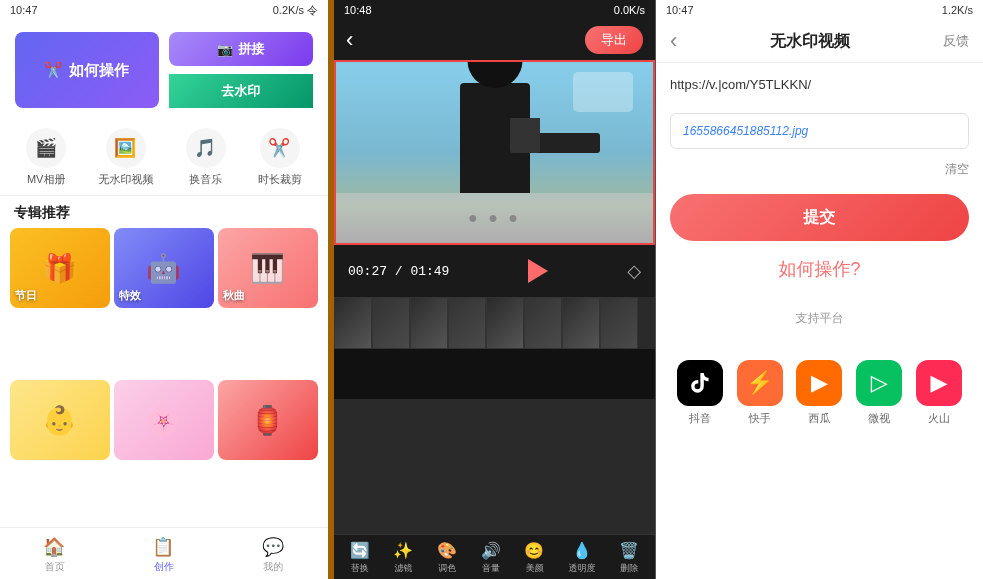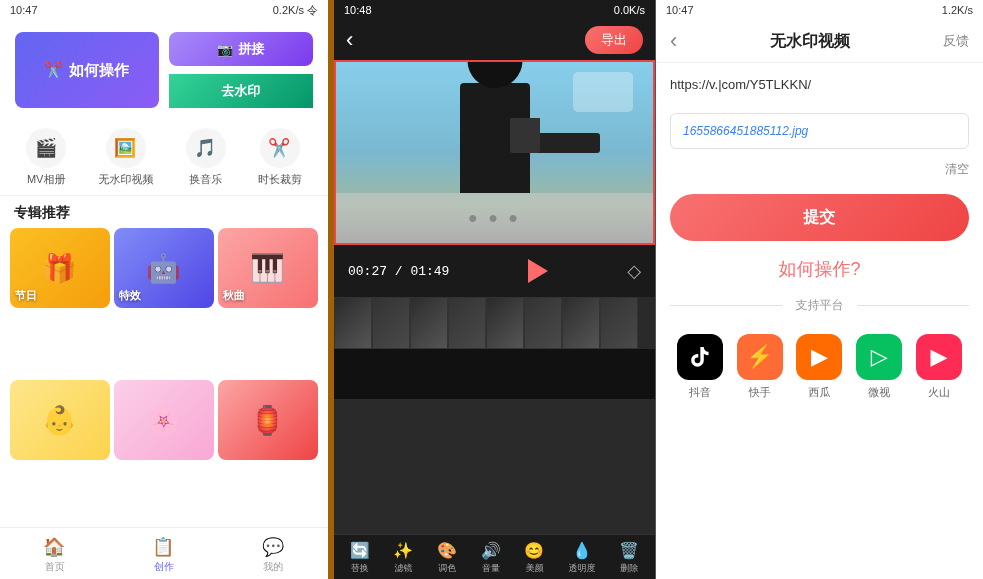--- a/index.html
+++ b/index.html
@@ -423,20 +423,21 @@
       color: #f87171;
       font-size: 18px;
       padding: 4px 15px;
       cursor: pointer;
     }
     .divider-section {
       display: flex;
       align-items: center;
       padding: 12px 14px;
       gap: 13px;
+      flex-direction: column;
     }
     .divider-line {
       flex: 1;
       height: 1px;
       background: #e0e0e0;
     }
     .divider-text {
       color: #999;
       font-size: 12px;
     }

